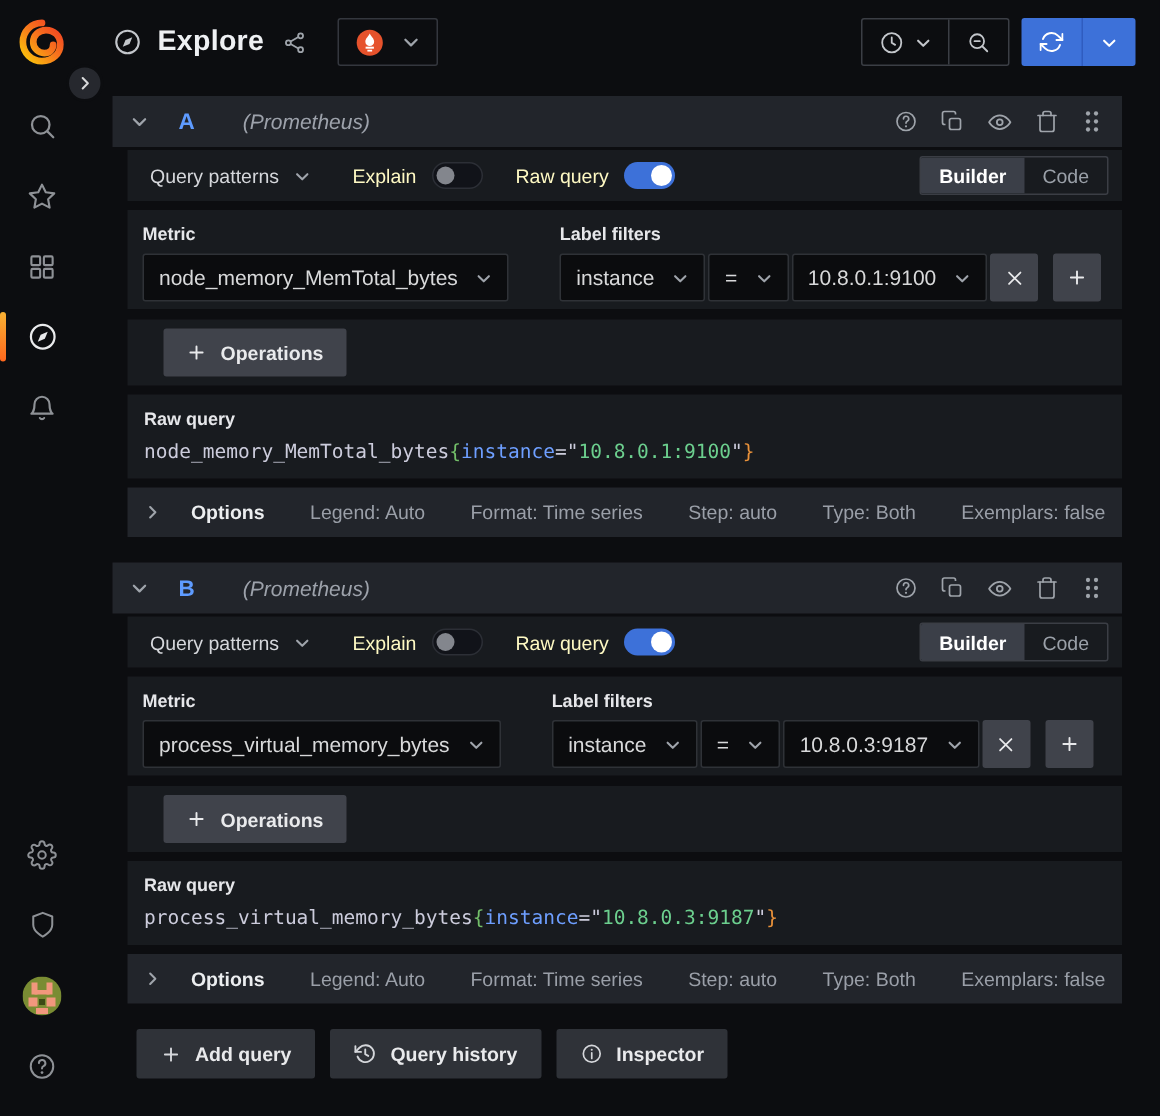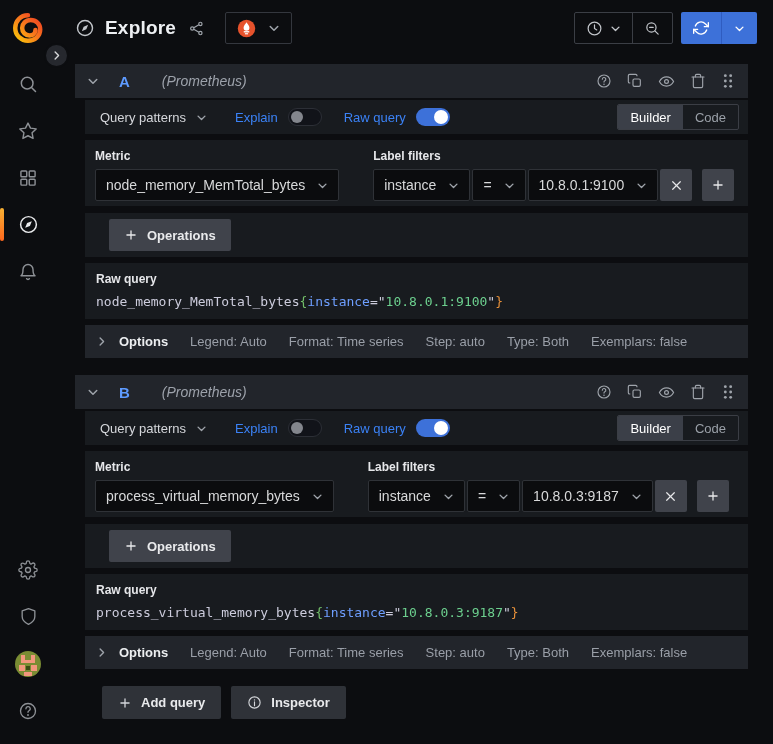--- a/index.html
+++ b/index.html
@@ -59,29 +59,29 @@
   .ds-label { color:#9da2ab; font-style:italic; font-size:14px; margin-left:32px; }
   .q-icons { margin-left:auto; display:flex; align-items:center; gap:13px; color:#9fa4ab; }
   .q-icons .qi { display:flex; cursor:pointer; padding:0 1px; background:none; border:none; color:inherit; }
 
   .q-body { margin-left:10px; }
   .row { background:#181b1f; }
 
   .toolbar-row { margin-top:2px; height:34px; display:flex; align-items:center; padding:0 9px; }
   .qp-dd { display:flex; align-items:center; gap:10px; color:#d5d7db; font-size:13px; cursor:pointer; padding:0 6px; height:100%; }
   .qp-dd .chev { color:#9fa4ab; display:flex; }
-  .tgl-label { color:#3b82f6; font-size:13px; margin-left:22px; margin-right:10px; }
+  .tgl-label { color:#fef9c3; font-size:13px; margin-left:22px; margin-right:10px; }
   .toggle { width:34px; height:18px; border-radius:10px; position:relative; display:inline-block; cursor:pointer; flex:none; }
   .toggle.off { background:#111319; border:1px solid #2c2f36; }
   .toggle.off .knob { position:absolute; left:2px; top:2px; width:12px; height:12px; border-radius:50%; background:#83868d; }
   .toggle.on { background:#3d71d9; }
   .toggle.on .knob { position:absolute; right:2px; top:2px; width:14px; height:14px; border-radius:50%; background:#fff; }
   .segmented { margin-left:auto; display:flex; align-items:stretch; height:26px; border:1px solid #3b3e45; border-radius:2px; overflow:hidden; }
   .seg-btn { border:none; background:transparent; color:#9aa0a8; font-size:13px; padding:0 12px; cursor:pointer; font-family:inherit; display:flex; align-items:center; }
-  .seg-btn.active { background:#3b3f48; color:#fff; font-weight:400; }
+  .seg-btn.active { background:#3b3f48; color:#fff; font-weight:700; }
 
   .builder-row { margin-top:6px; height:66px; padding:9px 10px; display:flex; gap:34px; align-items:flex-start; }
   .field-label { font-size:12px; font-weight:700; color:#e6e7ea; margin-bottom:6px; }
   .select { height:32px; background:#0b0c0e; border:1px solid #2f3237; border-radius:2px;
     display:inline-flex; align-items:center; gap:12px; padding:0 10px; font-size:14px; color:#d8d9da; cursor:pointer; }
   .select .chev { color:#9fa4ab; display:flex; }
   .filters { display:flex; align-items:center; }
   .filters .select { margin-right:2px; }
   .sq-btn { width:32px; height:32px; border:none; border-radius:2px; background:#40434b; color:#e7e8ea;
     display:flex; align-items:center; justify-content:center; cursor:pointer; }
@@ -96,25 +96,25 @@
   .raw-label { font-size:12px; font-weight:700; color:#e6e7ea; margin-bottom:8px; }
   .raw-code { font-family:"DejaVu Sans Mono", monospace; font-size:13px; color:#ccccdc; white-space:nowrap; }
   .tok-metric { color:#ccccdc; }
   .tok-brace-open { color:#73bf69; }
   .tok-label { color:#6e9fff; }
   .tok-punct { color:#ccccdc; }
   .tok-value { color:#6ccf8e; }
   .tok-brace-close { color:#e8913a; }
 
   .options-row { margin-top:6px; height:33px; background:#22252b; display:flex; align-items:center; gap:22px;
-    padding:0 11px; font-size:13px; color:#9a9fa8; cursor:pointer; }
+    padding:0 11px; font-size:13px; color:#9a9fa8; cursor:pointer;justify-content:space-between; }
   .options-row .chev { color:#9fa4ab; display:flex; margin-right:-10px; }
   .options-title { color:#eceef0; font-weight:700; }
 
-  .footer-row { display:flex; gap:10px; margin-left:12px;padding-left:15px; }
+  .footer-row { display:flex; gap:10px; margin-left:1px;padding-left:15px; }
   .footer-btn { height:33px; background:#2f3238; border:none; border-radius:2px; color:#e9eaec;
     font-weight:700; font-size:13px; font-family:inherit; padding:0 16px; display:flex; align-items:center; gap:9px; cursor:pointer; }
   .footer-btn .ico { display:flex; color:#d4d6da; }
 
   svg { display:block; }
 </style>
 </head>
 <body>
 
 <div class="app">
@@ -669,20 +669,30 @@
         <button class="footer-btn">
           <span class="ico">
               <svg width="14" height="14" viewBox="0 0 24 24" stroke="currentColor" stroke-width="2.2" stroke-linecap="round">
                 <path d="M12 5v14M5 12h14"></path>
               </svg>
             </span>
           <span>Add query</span>
         </button>
         <button class="footer-btn">
           <span class="ico">
+              <svg width="15" height="15" viewBox="0 0 24 24" fill="none" stroke="currentColor" stroke-width="2" stroke-linecap="round" stroke-linejoin="round">
+                <polyline points="1.5 4 1.5 10 7.5 10"></polyline>
+                <path d="M3.8 15a9 9 0 1 0 2-9.4L1.5 10"></path>
+                <path d="M12 7.5v5l3.2 1.8"></path>
+              </svg>
+            </span>
+          <span>Query history</span>
+        </button>
+        <button class="footer-btn">
+          <span class="ico">
               <svg width="15" height="15" viewBox="0 0 24 24" fill="none" stroke="currentColor" stroke-width="1.8" stroke-linecap="round">
                 <circle cx="12" cy="12" r="9"></circle>
                 <circle cx="12" cy="7.8" r="1.1" fill="currentColor" stroke="none"></circle>
                 <path d="M12 11v6"></path>
               </svg>
             </span>
           <span>Inspector</span>
         </button>
       </div>
 

